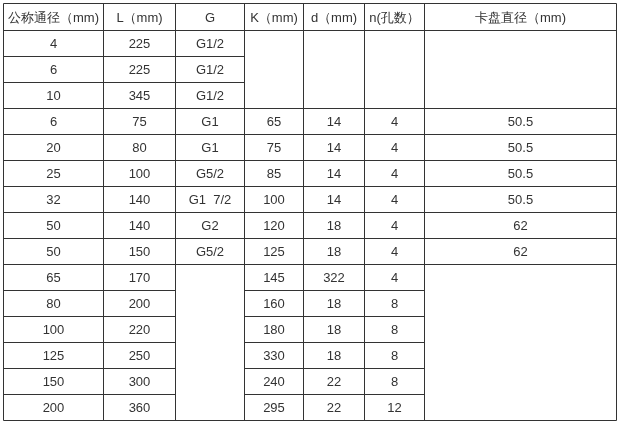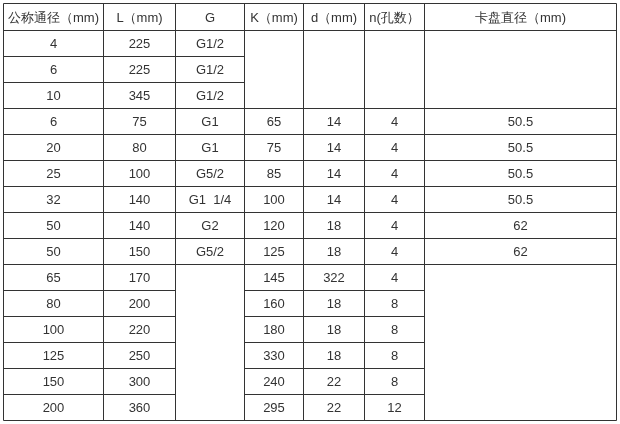--- a/index.html
+++ b/index.html
@@ -112,21 +112,21 @@
         <td>100</td>
         <td>G5/2</td>
         <td>85</td>
         <td>14</td>
         <td>4</td>
         <td>50.5</td>
       </tr>
       <tr>
         <td>32</td>
         <td>140</td>
-        <td>G1  1/4</td>
+        <td>G1  7/2</td>
         <td>100</td>
         <td>14</td>
         <td>4</td>
         <td>50.5</td>
       </tr>
       <tr>
         <td>50</td>
         <td>140</td>
         <td>G2</td>
         <td>120</td>

